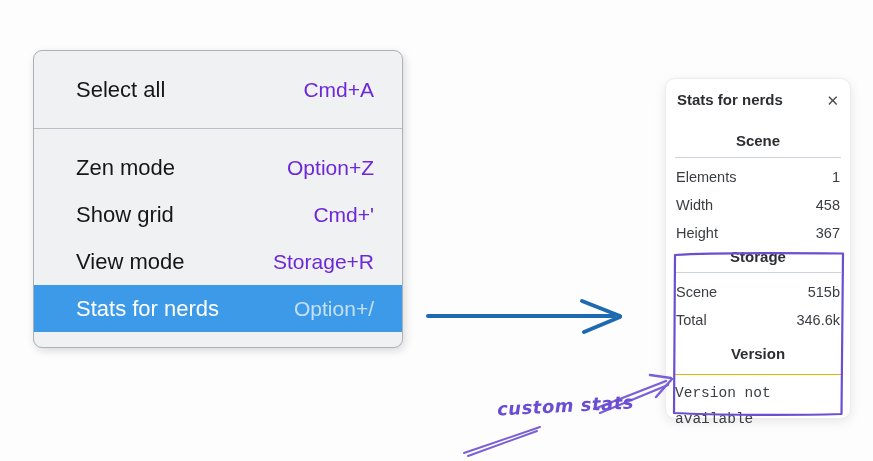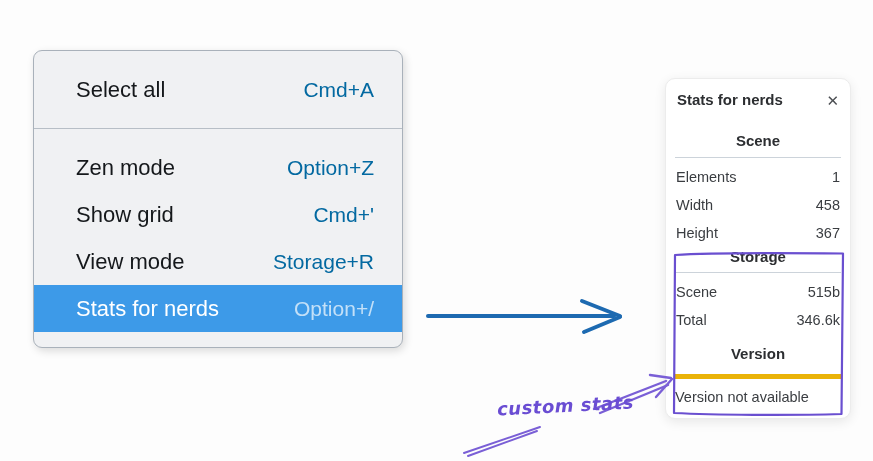--- a/index.html
+++ b/index.html
@@ -37,21 +37,21 @@
     display: flex;
     align-items: center;
     justify-content: space-between;
     padding: 0 28px 0 42px;
     font-size: 22px;
     color: #15181b;
     cursor: default;
   }
   .menu-item .shortcut {
     font-size: 21px;
-    color: #0369a1;
+    color: #6d28d9;
   }
   .menu-item.selected {
     background: #3d9ae8;
     color: #ffffff;
   }
   .menu-item.selected .shortcut {
     color: #c3e0f8;
     margin-left: 28px;
   }
 
@@ -87,35 +87,36 @@
   }
   .stats-heading {
     text-align: center;
     font-weight: bold;
     font-size: 15px;
     color: #2c2e31;
     line-height: 20px;
   }
   .h-scene   { margin-top: 22px; padding-bottom: 6px;  border-bottom: 1px solid #ccd3da; }
   .h-storage {  padding-bottom: 5px;  border-bottom: 1px solid #ccd3da; }
-  .h-version { margin-top: 10px; padding-bottom: 10px; border-bottom: 5px solid #eab308; }
+  .h-version { margin-top: 10px; padding-bottom: 10px; border-bottom: 1px solid #eab308; }
   .stats-rows { padding-top: 5px; }
   .stats-row {
     display: flex;
     justify-content: space-between;
     font-size: 14.5px;
     line-height: 28px;
     color: #3a3d41;
     padding: 0 1px;
   }
   .stats-note {
     padding-top: 5px;
     font-size: 14.5px;
     line-height: 26px;
     color: #3a3d41;
+    font-family: Liberation Mono, monospace;
   }
 
   
   .purple-box {
     position: absolute;
     left: 3px; top: 170px;
     pointer-events: none;
   }
 
   

